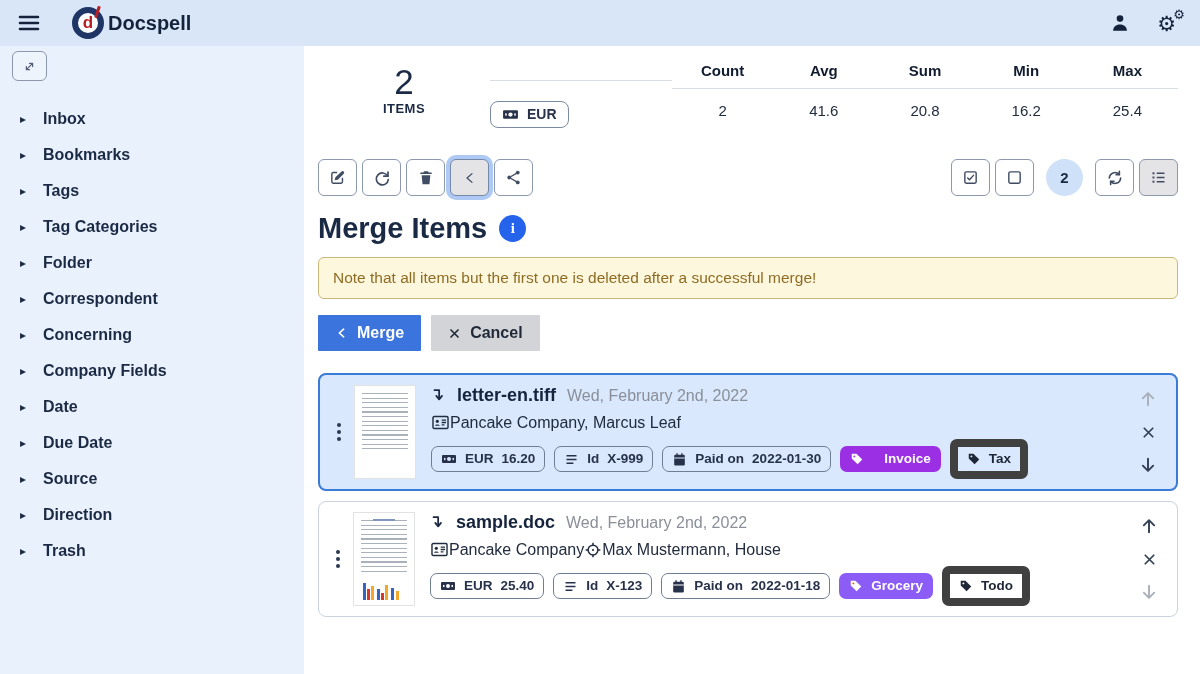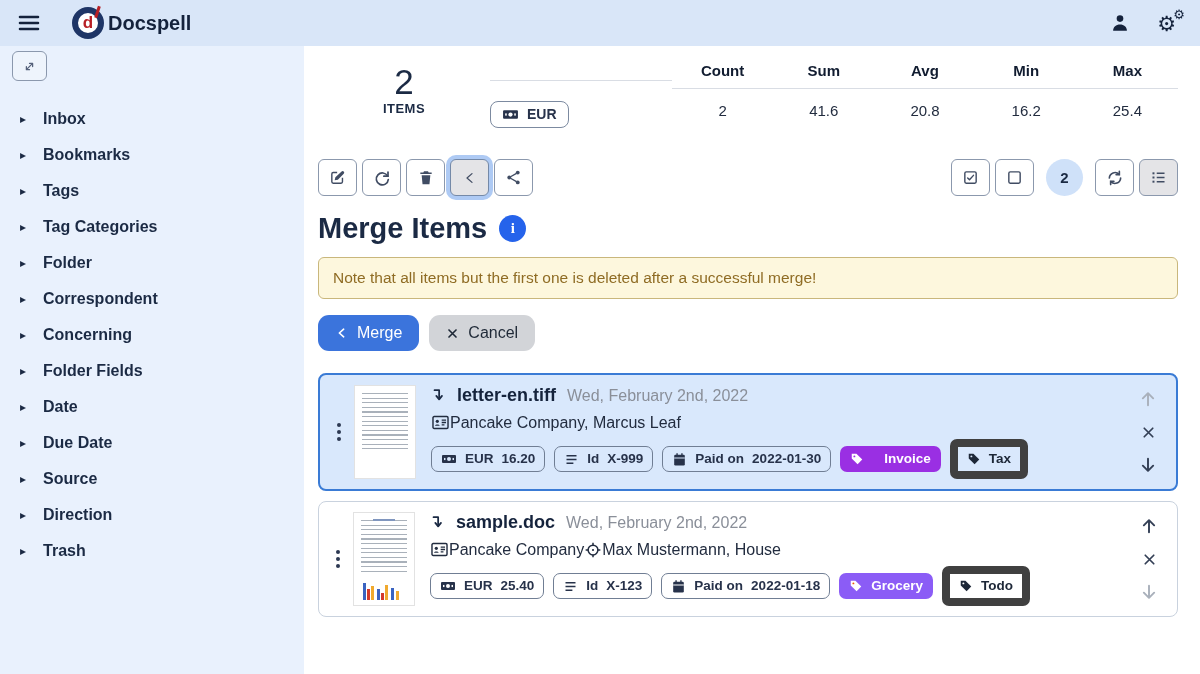--- a/index.html
+++ b/index.html
@@ -46,21 +46,21 @@
   .tb-btn.focused { background:#e4e4e7; box-shadow:0 0 0 4px #aecaf4; border-color:#7489a8; }
   .tb-btn.active { background:#e4e4e7; }
   .count-badge { width:37px; height:37px; border-radius:50%; background:#cfe1f9; color:#1b2a44; font-size:15px; font-weight:700; display:flex; align-items:center; justify-content:center; margin:0 7px; }
 
   
   .page-title-row { display:flex; align-items:center; gap:12px; margin:16px 0 12px; }
   .page-title { font-size:29px; font-weight:800; color:#1b2a44; }
   .info-circle { width:27px; height:27px; border-radius:50%; background:#2563eb; color:#fff; font-size:15px; font-weight:800; display:flex; align-items:center; justify-content:center; cursor:pointer; font-family:"Liberation Serif",serif; }
   .note-box { border:1px solid #c9b77c; background:#fdf7dd; color:#8f6c24; font-size:15.5px; padding:11px 14px; border-radius:6px; margin-bottom:16px; }
   .actions { display:flex; gap:10px; margin-bottom:22px; }
-  .btn { display:inline-flex; align-items:center; gap:9px; font-size:16px; font-weight:400; padding:9px 17px; border-radius:11px; border:none; cursor:pointer; }
+  .btn { display:inline-flex; align-items:center; gap:9px; font-size:16px; font-weight:700; padding:9px 17px; border-radius:1px; border:none; cursor:pointer; }
   .btn-primary { background:#3b74dc; color:#fff; }
   .btn-secondary { background:#d2d4d8; color:#1f2937; }
 
   
   .cards { display:flex; flex-direction:column; gap:10px; }
   .card { display:flex; align-items:center; border-radius:8px; min-height:114px; padding:10px 12px 10px 8px; position:relative; }
   .card.selected { background:#d9e8fc; border:2px solid #3a7bd5; }
   .card.plain { background:#fff; border:1px solid #c9d2de; }
   .kebab { display:flex; flex-direction:column; align-items:center; gap:3px; width:22px; cursor:pointer; }
   .kebab i { width:4px; height:4px; border-radius:50%; background:#2c3852; }
@@ -152,21 +152,21 @@
       <div class="nav-item">
           <span class="tri">▸</span>
           <span>Correspondent</span>
         </div>
       <div class="nav-item">
           <span class="tri">▸</span>
           <span>Concerning</span>
         </div>
       <div class="nav-item">
           <span class="tri">▸</span>
-          <span>Folder Fields</span>
+          <span>Company Fields</span>
         </div>
       <div class="nav-item">
           <span class="tri">▸</span>
           <span>Date</span>
         </div>
       <div class="nav-item">
           <span class="tri">▸</span>
           <span>Due Date</span>
         </div>
       <div class="nav-item">
@@ -187,22 +187,22 @@
   <main class="main">
 
     <section class="stats">
       <div class="stat-left">
         <div class="stat-count">2</div>
         <div class="stat-count-label">ITEMS</div>
       </div>
       <div class="stats-table">
         <div class="stats-th stats-th-border"></div>
         <div class="stats-th stats-th-border">Count</div>
+        <div class="stats-th stats-th-border">Avg</div>
         <div class="stats-th stats-th-border">Sum</div>
-        <div class="stats-th stats-th-border">Avg</div>
         <div class="stats-th stats-th-border">Min</div>
         <div class="stats-th stats-th-border">Max</div>
         <span class="cur-pill">
           <svg width="17" height="17" viewBox="0 0 24 24">
               <rect x="1.5" y="6" width="21" height="12" rx="1.5" fill="#27324a"></rect>
               <circle cx="12" cy="12" r="3" fill="#fff"></circle>
               <rect x="4.5" y="10.4" width="2.2" height="3.2" fill="#fff"></rect>
               <rect x="17.3" y="10.4" width="2.2" height="3.2" fill="#fff"></rect>
             </svg>
           <span>EUR</span>

